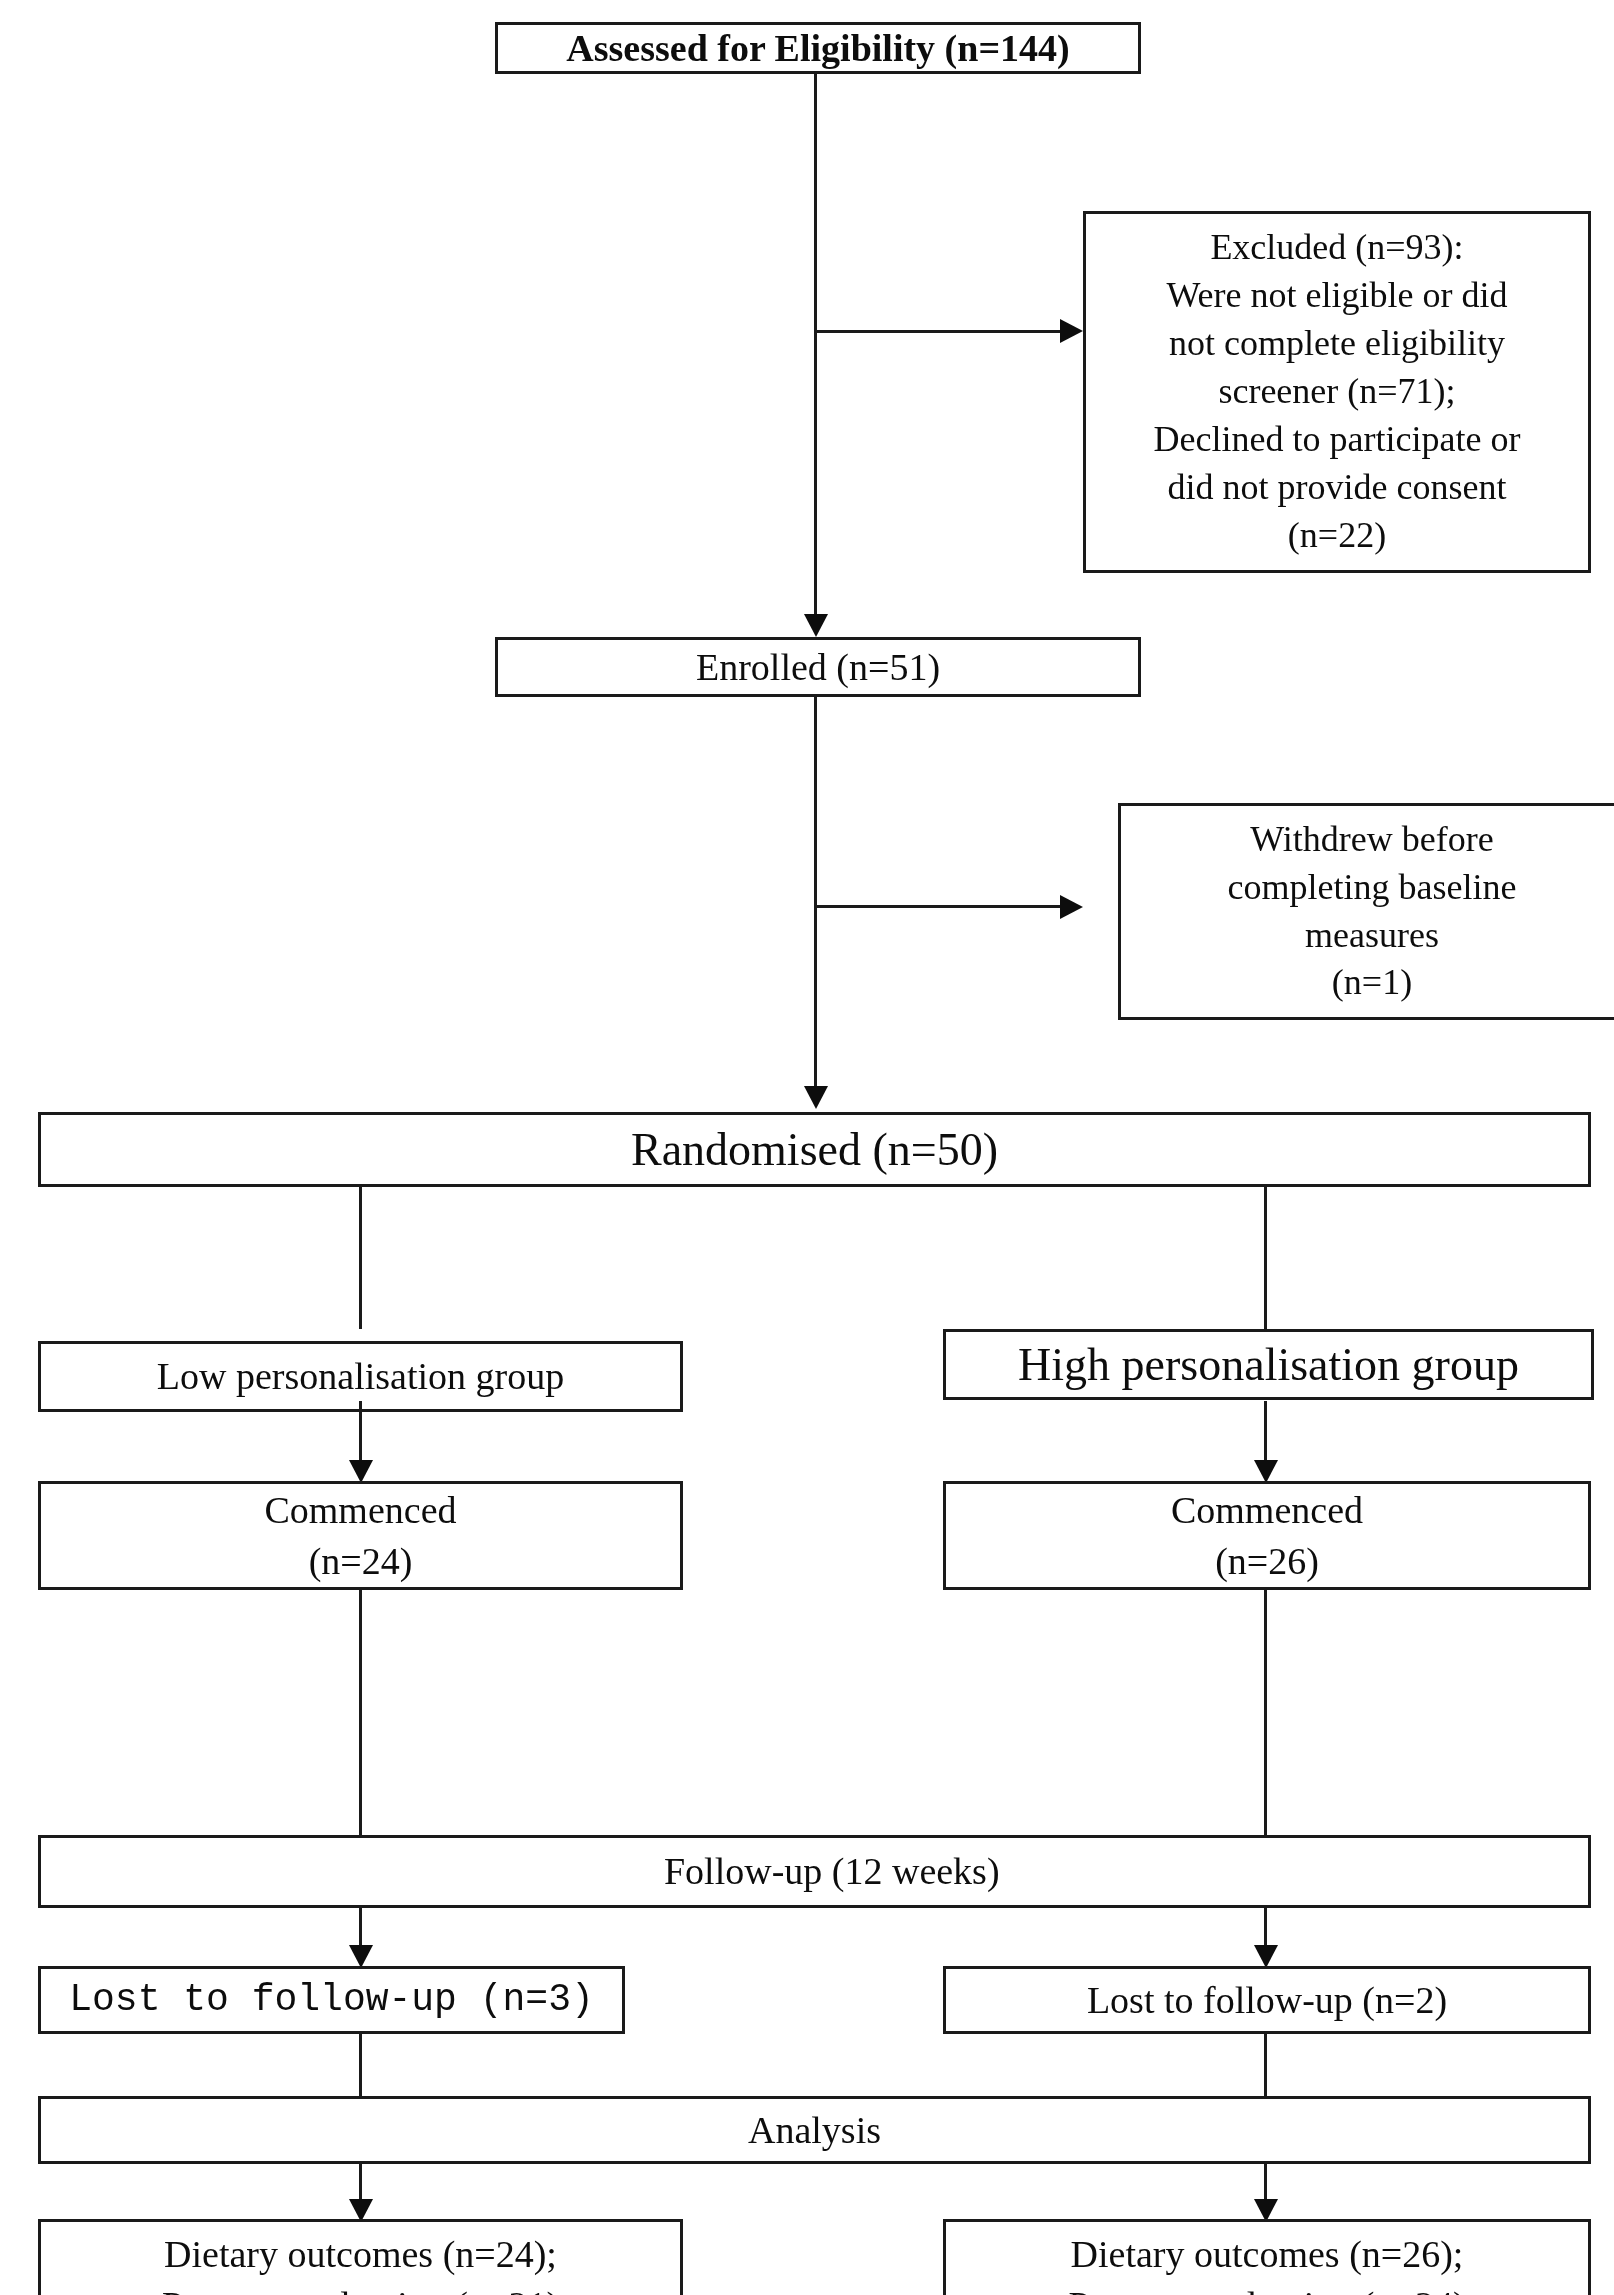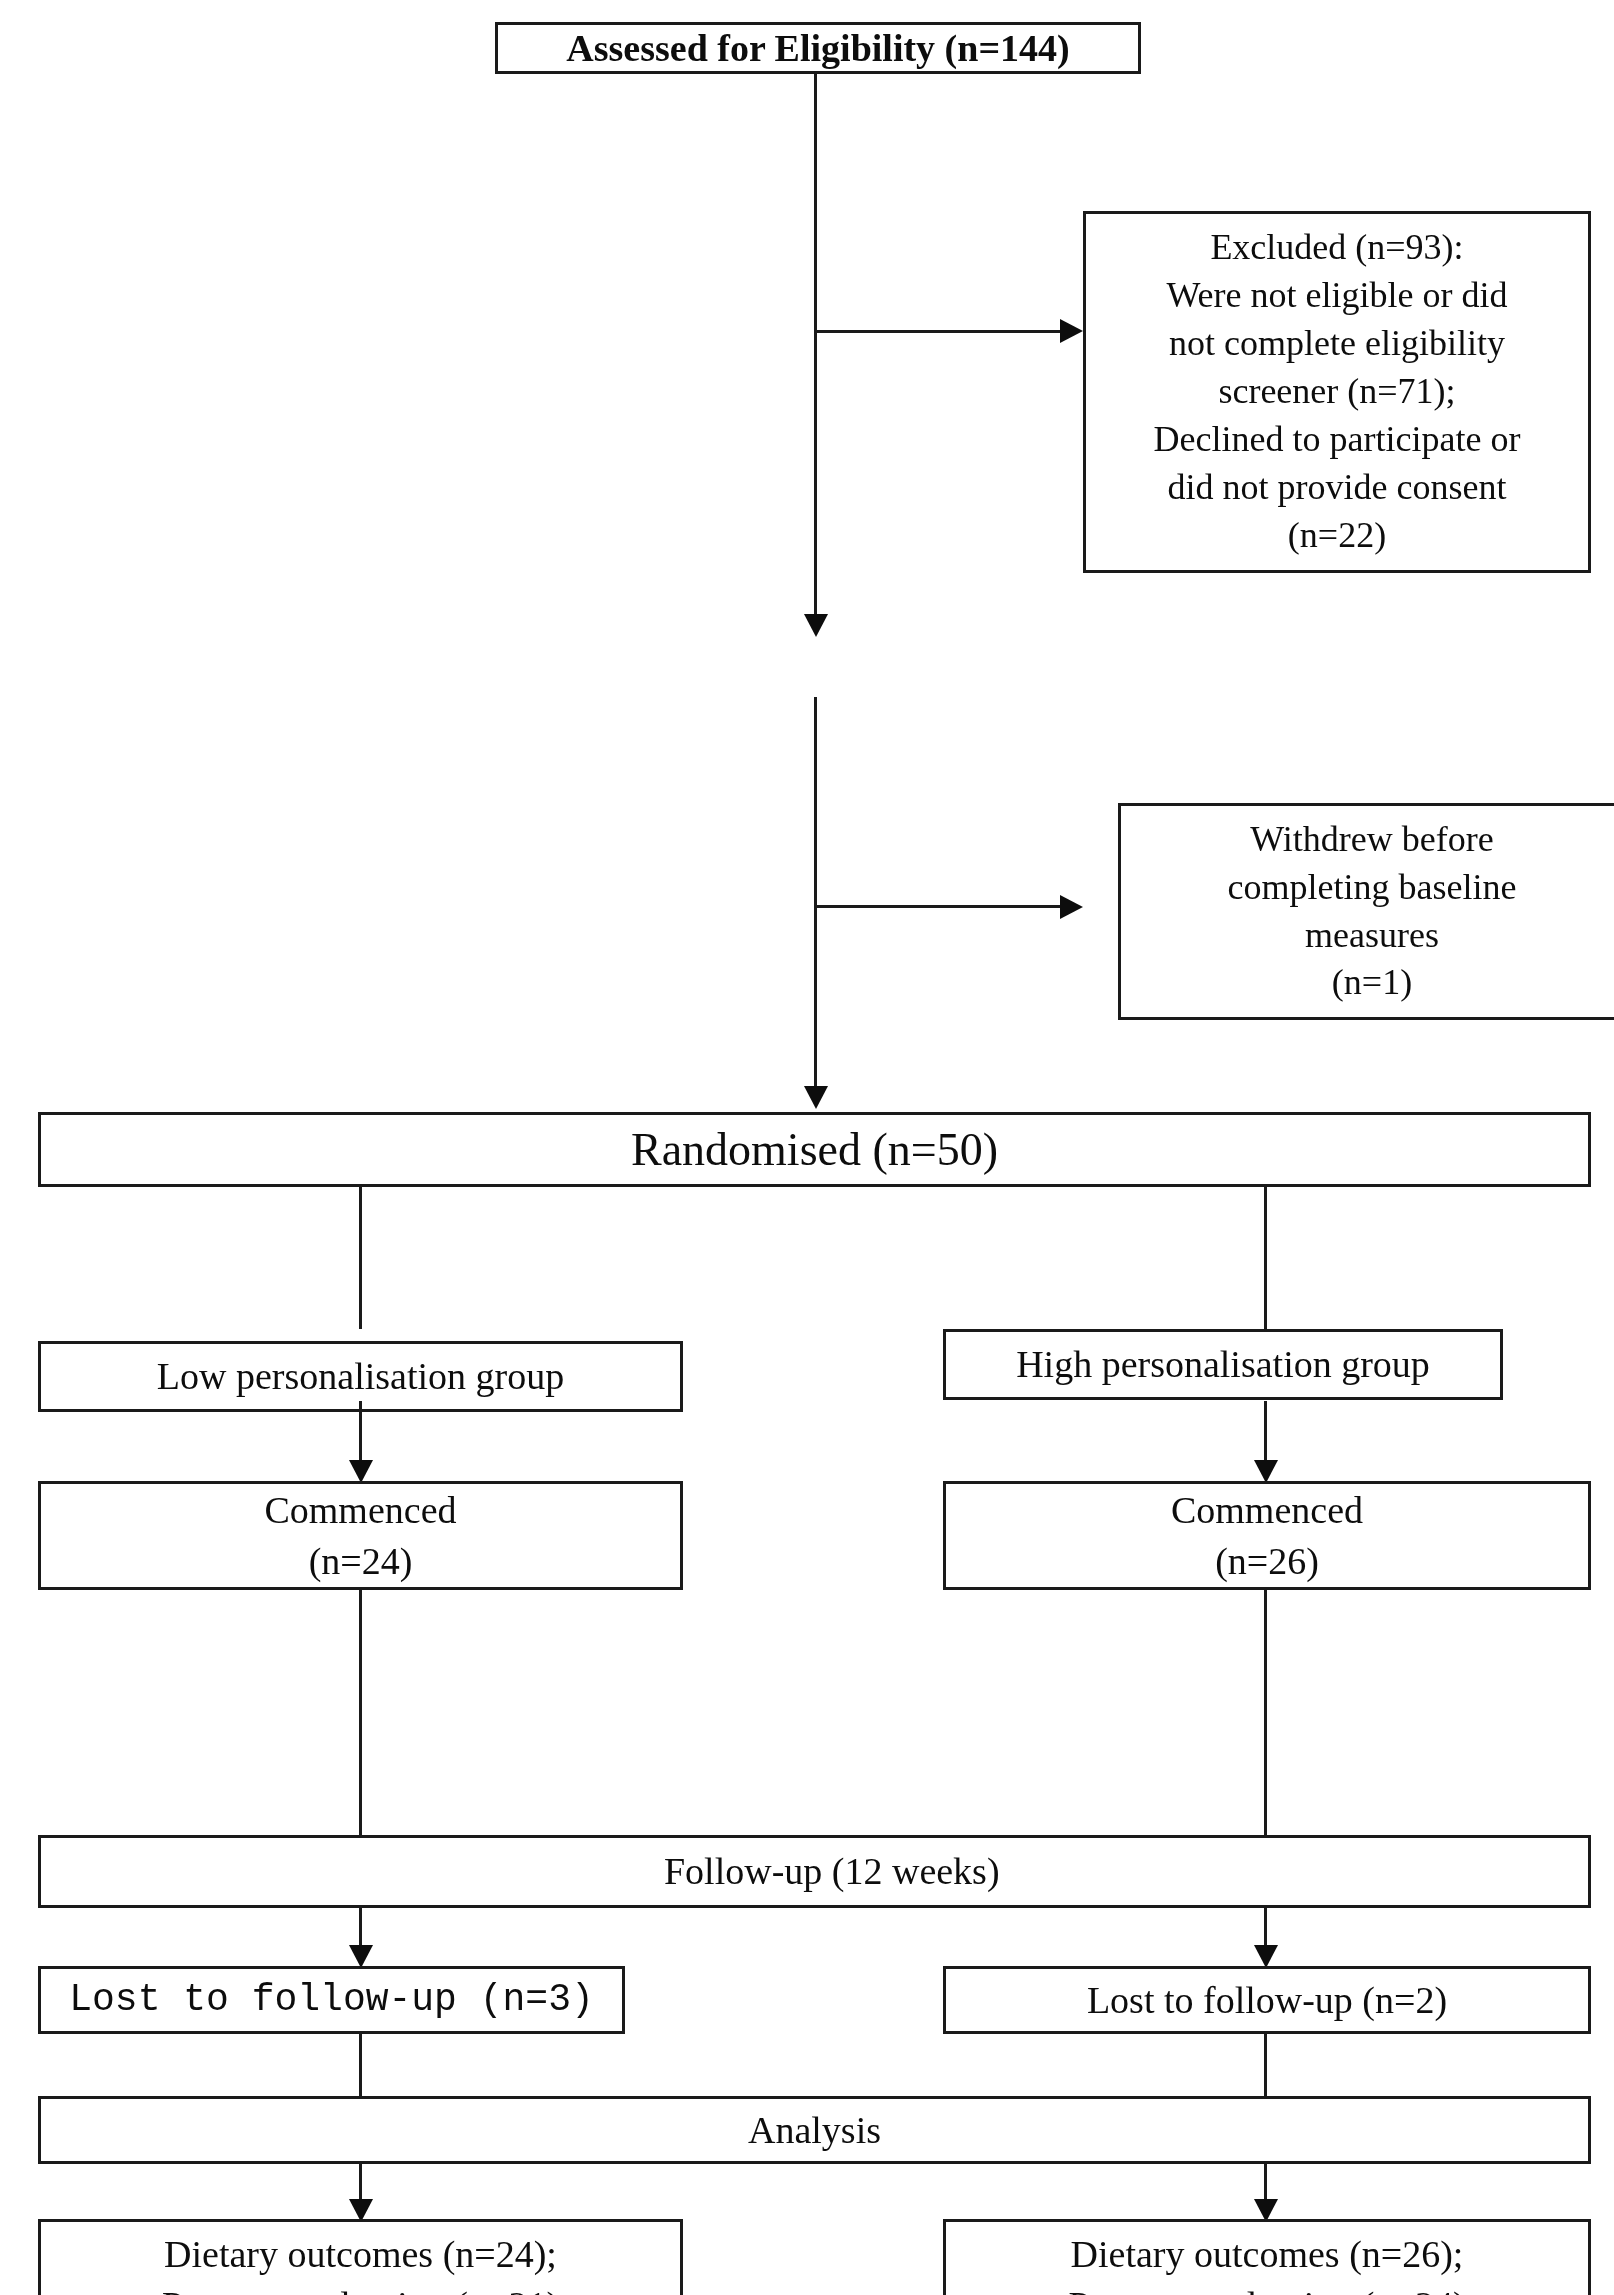--- a/index.html
+++ b/index.html
@@ -76,39 +76,40 @@
   <div class="arrow-right" style="left:1060px; top:319px;"></div>
 
   <div class="flow-box multi" style="left:1083px; top:211px; width:508px; height:362px; font-size:36px;">Excluded (n=93):
 Were not eligible or did
 not complete eligibility
 screener (n=71);
 Declined to participate or
 did not provide consent
 (n=22)</div>
 
+  <div class="flow-box" style="left:495px; top:637px; width:646px; height:60px; font-size:38px;">Enrolled (n=51)</div>
 
   <div class="conn conn-v" style="left:814px; top:697px; width:3.4px; height:401px;"></div>
   <div class="arrow-down" style="left:804px; top:1086px;"></div>
 
   <div class="conn conn-h" style="left:814px; top:905px; width:257px; height:3.4px;"></div>
   <div class="arrow-right" style="left:1060px; top:895px;"></div>
 
   <div class="flow-box multi" style="left:1083px; top:803px; width:508px; height:217px; font-size:36px;margin-left:35px;">Withdrew before
 completing baseline
 measures
 (n=1)</div>
 
   <div class="flow-box" style="left:38px; top:1112px; width:1553px; height:75px; font-size:46px;">Randomised (n=50)</div>
 
   <div class="conn conn-v" style="left:359px; top:1186px; width:3.4px; height:143px;"></div>
   <div class="conn conn-v" style="left:1264px; top:1186px; width:3.4px; height:143px;"></div>
 
   <div class="flow-box" style="left:38px; top:1329px; width:645px; height:71px; font-size:38px;margin-top:12px;">Low personalisation group</div>
-  <div class="flow-box" style="left:943px; top:1329px; width:560px; height:71px; font-size:38px;">High personalisation group</div>
+  <div class="flow-box" style="left:943px; top:1329px; width:651px; height:71px; font-size:46px;">High personalisation group</div>
 
   <div class="conn conn-v" style="left:359px; top:1401px; width:3.4px; height:68px;"></div>
   <div class="arrow-down" style="left:349px; top:1460px;"></div>
   <div class="conn conn-v" style="left:1264px; top:1401px; width:3.4px; height:68px;"></div>
   <div class="arrow-down" style="left:1254px; top:1460px;"></div>
 
   <div class="flow-box multi" style="left:38px; top:1481px; width:645px; height:109px; font-size:38px;">Commenced
 (n=24)</div>
   <div class="flow-box multi" style="left:943px; top:1481px; width:648px; height:109px; font-size:38px;">Commenced
 (n=26)</div>

